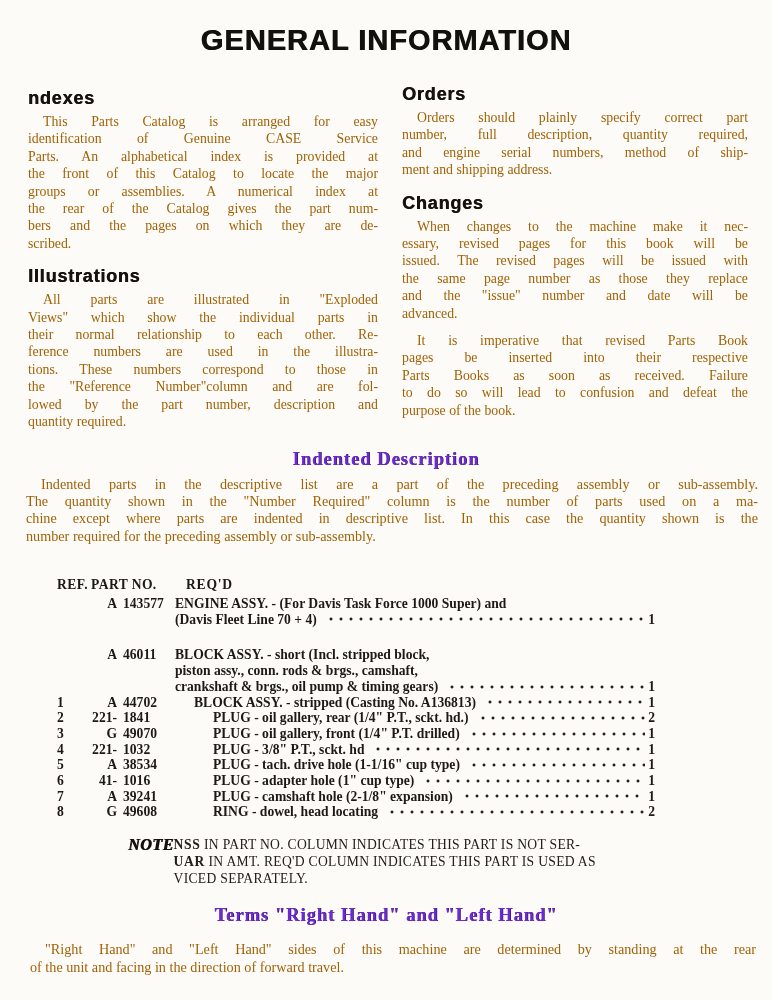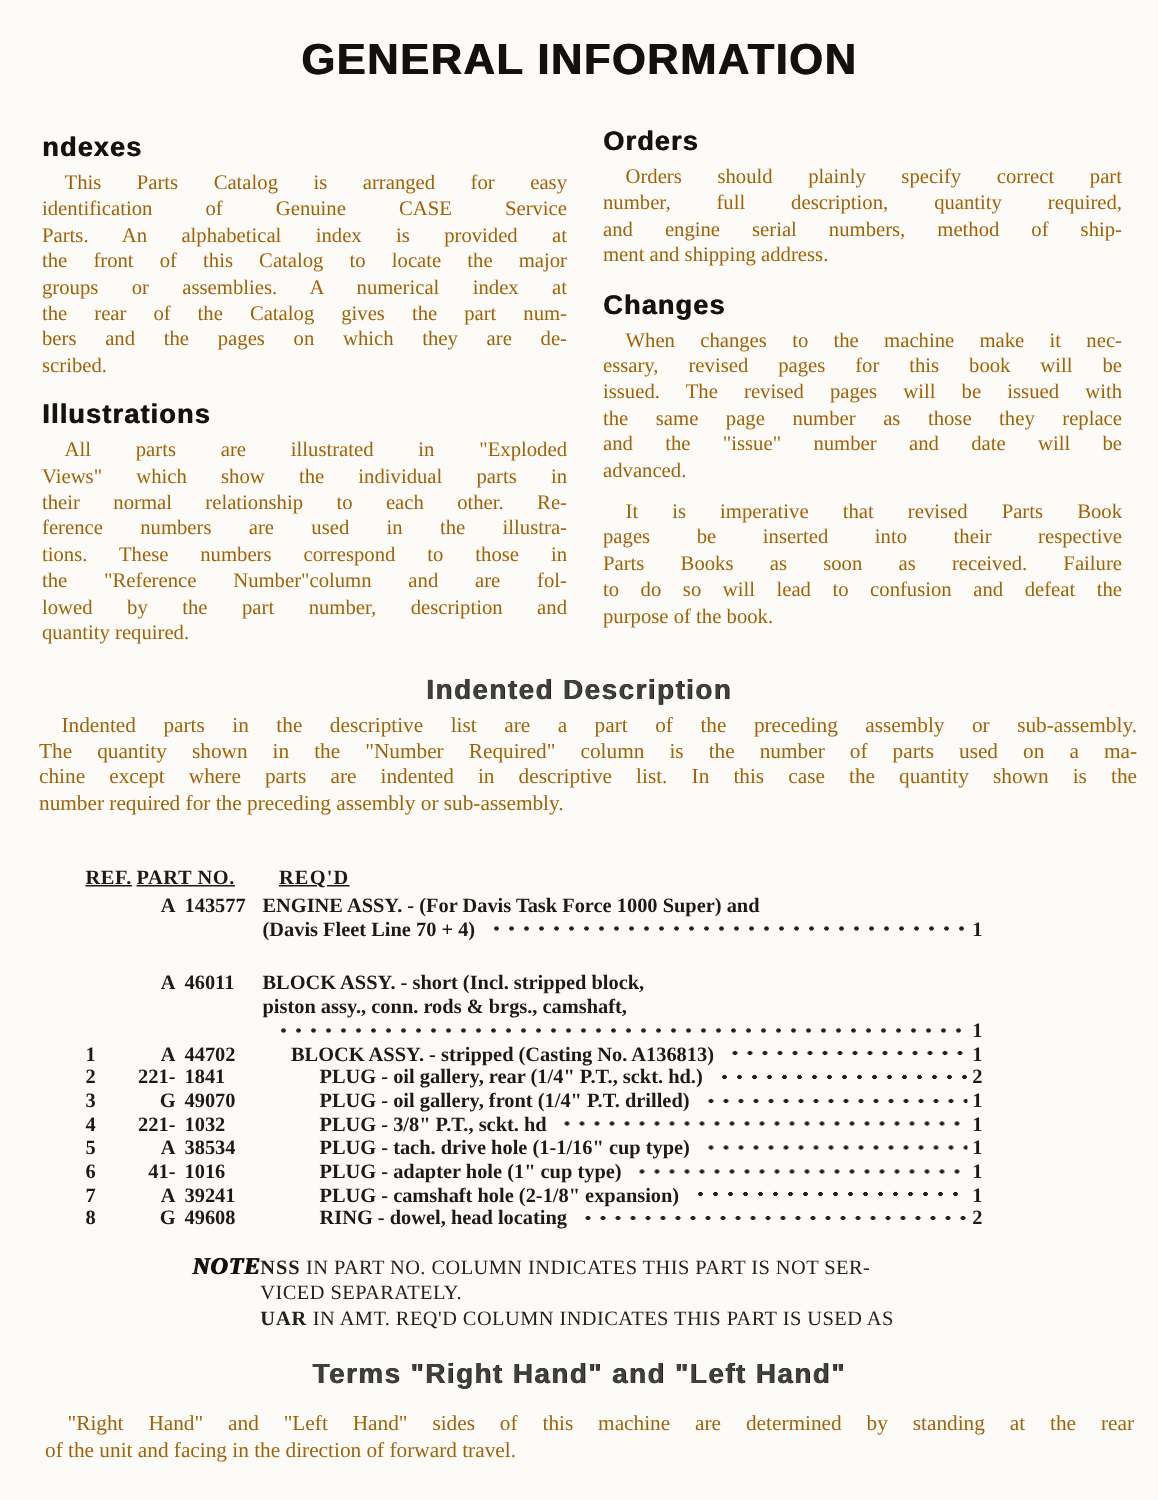--- a/index.html
+++ b/index.html
@@ -23,23 +23,23 @@
     color:#13110e; text-shadow:0.7px 0 0 #13110e;
   }
   .h2 {
     font-family:"Liberation Sans", sans-serif;
     font-weight:bold; font-size:18px; letter-spacing:0.8px;
     color:#16130e; text-shadow:0.5px 0 0 #16130e;
     line-height:20px;
   }
   .centerhead {
     position:absolute; left:0; width:100%; text-align:center;
-    font-family:Liberation Sans, sans-serif;
+    font-family:Liberation Serif, serif;
     font-weight:bold; font-size:18.5px; letter-spacing:1px;
-    color:#404040; text-shadow:0.5px 0 0 #16130e;
+    color:#6d28d9; text-shadow:0.5px 0 0 #16130e;
   }
   .idhead   { top:449px; }
   .termshead{ top:905px; }
   
   .colL { position:absolute; left:28px;  top:88px; width:350px; }
   .colR { position:absolute; left:402px; top:84px; width:346px; }
   
   .bodyp { font-size:13.8px; line-height:17.4px; color:#a16207; }
   .bodyp .tline { text-align:justify; text-align-last:justify; }
   .bodyp .tline.lastline { text-align-last:left; }
@@ -53,21 +53,21 @@
   }
   .bottomp {
     position:absolute; left:30px; top:941px; width:726px;
     font-size:14.2px; line-height:17.6px;
   }
   
   .ptable {
     position:absolute; left:57px; top:577px; width:598px;
     font-weight:bold; font-size:13.6px; color:#1d1914;
   }
-  .thead { display:flex; line-height:16px; margin-bottom:3px; letter-spacing:0.4px;text-decoration:underline; }
+  .thead { display:flex; line-height:16px; margin-bottom:3px; letter-spacing:0.4px; }
   .th-ref  { width:34px; }
   .th-part { width:90px; }
   .th-desc { flex:1; text-align:center; padding-right:55px; }
   .th-req  { width:52px; text-align:right; letter-spacing:0.8px; }
   .trow  { display:flex; line-height:15.7px; }
   .rowgap{ height:20px; }
   .c-ref { width:34px; flex:0 0 auto; }
   .c-pfx { width:26px; flex:0 0 auto; text-align:right; }
   .c-num { width:58px; flex:0 0 auto; padding-left:6px; box-sizing:border-box; }
   .c-desc{ flex:1 1 auto; min-width:0; }
@@ -186,20 +186,21 @@
         </div>
         <div class="rowgap"></div>
         <div class="trow">
           <span class="c-ref"></span>
           <span class="c-pfx">A</span>
           <span class="c-num">46011</span>
           <div class="c-desc" style="padding-left: 0px;">
             <div class="dline">BLOCK ASSY. - short (Incl. stripped block,</div>
             <div class="dline">piston assy., conn. rods &amp; brgs., camshaft,</div>
             <div class="dline flexline">
+              <span class="dtext">crankshaft &amp; brgs., oil pump &amp; timing gears)</span>
               <span class="leader"></span>
               <span class="qty">1</span>
             </div>
           </div>
         </div>
         <div class="trow">
           <span class="c-ref">1</span>
           <span class="c-pfx">A</span>
           <span class="c-num">44702</span>
           <div class="c-desc" style="padding-left: 19px;">
@@ -294,22 +295,22 @@
             </div>
           </div>
         </div>
       </div>
   </div>
 
   <div class="note">
     <span class="note-label">NOTE</span>
     <div class="note-lines">
         <div class="tline"><b>NSS</b> IN PART NO. COLUMN INDICATES THIS PART IS NOT SER-</div>
+        <div class="tline"><b>UAR</b> IN AMT. REQ'D COLUMN INDICATES THIS PART IS USED AS</div>
         <div class="tline"><b></b>VICED SEPARATELY.</div>
-        <div class="tline"><b>UAR</b> IN AMT. REQ'D COLUMN INDICATES THIS PART IS USED AS</div>
       </div>
   </div>
 
   <div class="centerhead termshead">Terms "Right Hand" and "Left Hand"</div>
   <div class="bodyp bottomp indent1">
       <div class="tline">"Right Hand" and "Left Hand" sides of this machine are determined by standing at the rear</div>
       <div class="tline lastline">of the unit and facing in the direction of forward travel.</div>
     </div>
 
 </div>

